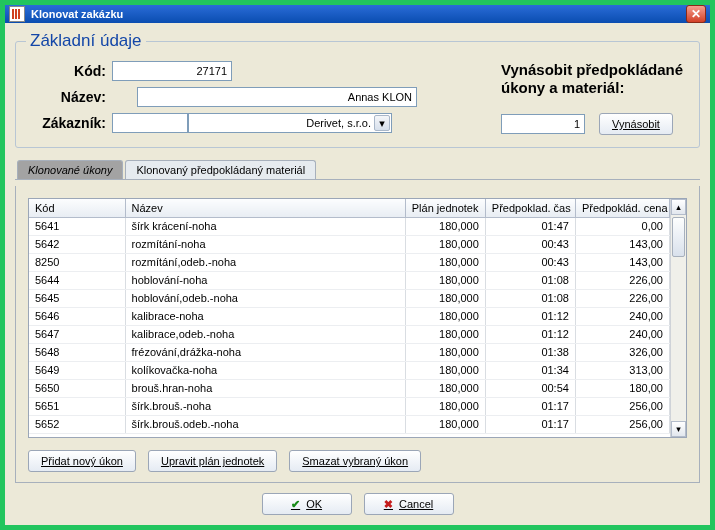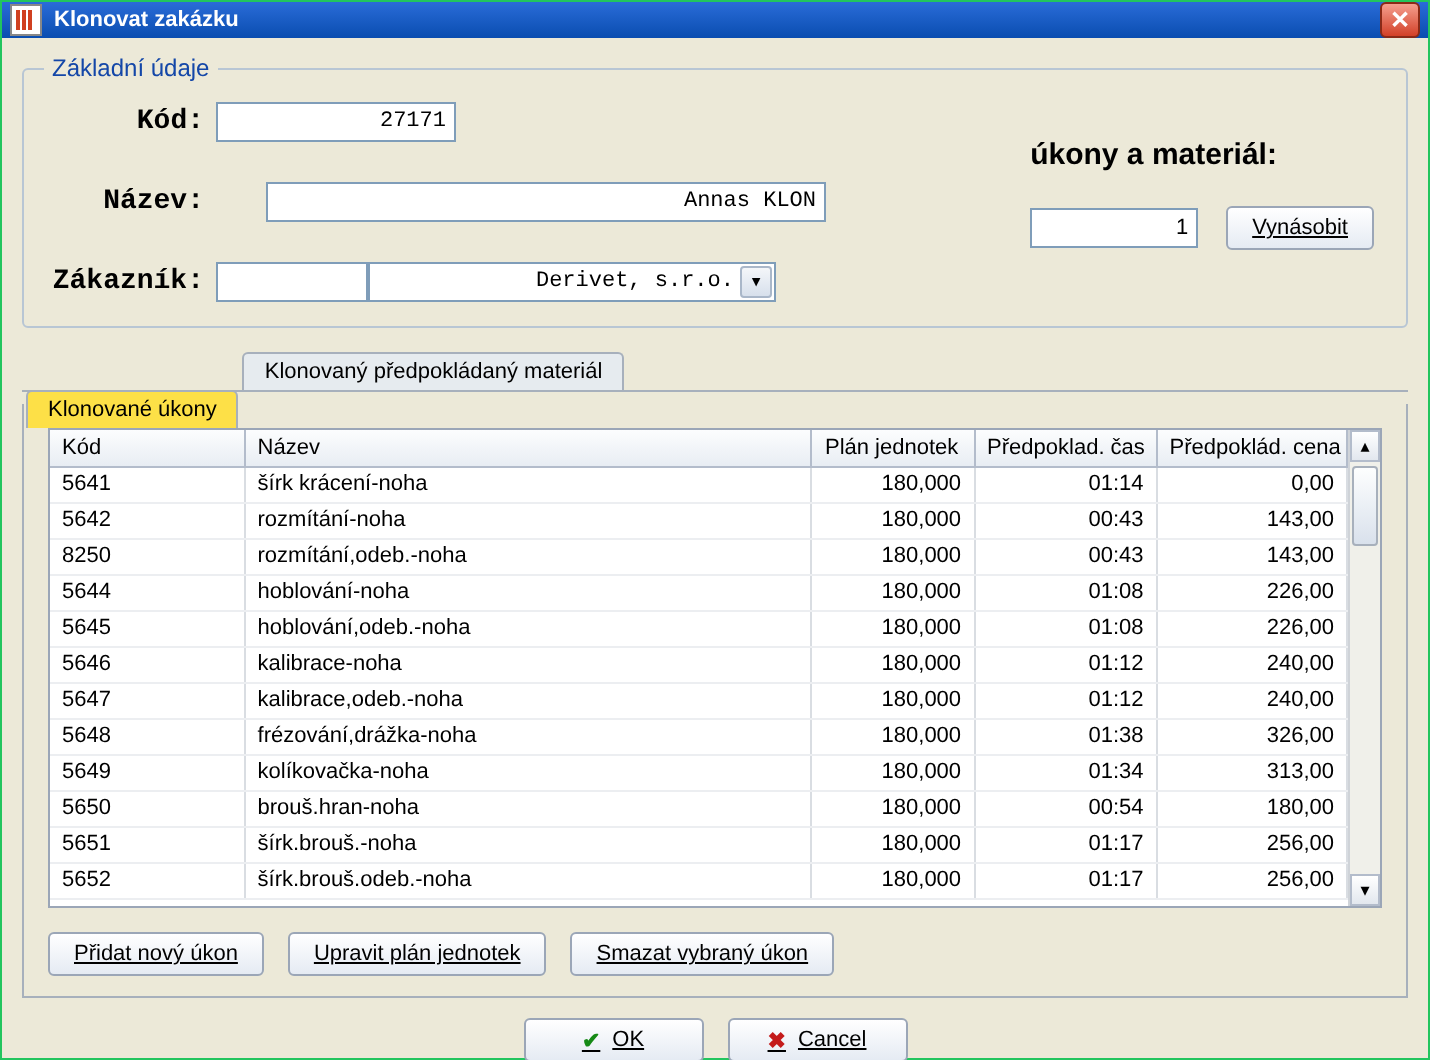--- a/index.html
+++ b/index.html
@@ -8,21 +8,21 @@
     font-family: Tahoma, Arial, sans-serif;
     font-size: 11px;
     background: #ece9d8;
     width: 715px;
     height: 530px;
     overflow: hidden;
   }
   .window {
     width: 715px;
     height: 530px;
-    border: 1px solid #22c55e;
+    border: 5px solid #22c55e;
     background: #ece9d8;
     display: flex;
     flex-direction: column;
   }
   .titlebar {
     height: 24px;
     background: linear-gradient(to bottom, #2a6cd8, #0a4db0);
     display: flex;
     align-items: center;
     color: #fff;
@@ -62,33 +62,32 @@
   }
   fieldset.group {
     border: 1px solid #b8c6d4;
     border-radius: 3px;
     padding: 10px 10px 12px 10px;
     margin: 0;
   }
   fieldset.group > legend {
     color: #1447a8;
     padding: 0 4px;
-    font-size: 12px;
+    font-size: 17px;
   }
   .group-inner {
     display: flex;
     gap: 40px;
     align-items: flex-start;
   }
   .col-left {
     display: grid;
     grid-template-columns: 86px 280px;
-    row-gap: 20px;
+    row-gap: 6px;
     align-items: center;
-    font-family: Liberation Mono, monospace;
   }
   .col-left label {
     font-weight: bold;
     font-size: 14px;
     text-align: right;
     padding-right: 6px;
   }
   .text-input, .combo {
     height: 20px;
     border: 1px solid #7f9db9;
@@ -154,23 +153,24 @@
     border: 1px solid #a7b0bc;
     border-bottom: none;
     padding: 3px 10px;
     background: #e6ebef;
     border-top-left-radius: 3px;
     border-top-right-radius: 3px;
     margin-right: 2px;
     cursor: pointer;
   }
   .tab.active {
-    background: #fde047;
+    background: #a3a3a3;
     position: relative;
-    top: 19px;
+    top: 0;
+    font-style: italic;
   }
   .table-wrap {
     border: 1px solid #a7b0bc;
     border-top: none;
     background: #ece9d8;
     padding: 12px 12px 10px 12px;
     display: flex;
     flex-direction: column;
     gap: 12px;
     flex: 1;
@@ -274,21 +274,21 @@
             <input class="text-input customer-left" value="" style="">
             <div class="combo-wrap">
               <input class="combo" value="Derivet, s.r.o." style="">
               <span class="combo-arrow">▾</span>
             </div>
           </div>
         </div>
 
         <div class="col-right">
           <div class="mult-title">
-            <br>
+            <span>Vynásobit předpokládané</span><br>
             <span>úkony a materiál:</span>
           </div>
           <div class="mult-controls">
             <input class="text-input mult-input" value="1" style="">
             <button class="btn">Vynásobit</button>
           </div>
         </div>
       </div>
     </fieldset>
 
@@ -315,21 +315,21 @@
                 <th class="num">Plán jednotek</th>
                 <th class="num">Předpoklad. čas</th>
                 <th class="num">Předpoklád. cena</th>
               </tr>
             </thead>
             <tbody id="grid-body">
                 <tr>
                   <td>5641</td>
                   <td>šírk krácení-noha</td>
                   <td class="num">180,000</td>
-                  <td class="num">01:14</td>
+                  <td class="num">01:47</td>
                   <td class="num">0,00</td>
                 </tr>
                 <tr>
                   <td>5642</td>
                   <td>rozmítání-noha</td>
                   <td class="num">180,000</td>
                   <td class="num">00:43</td>
                   <td class="num">143,00</td>
                 </tr>
                 <tr>

